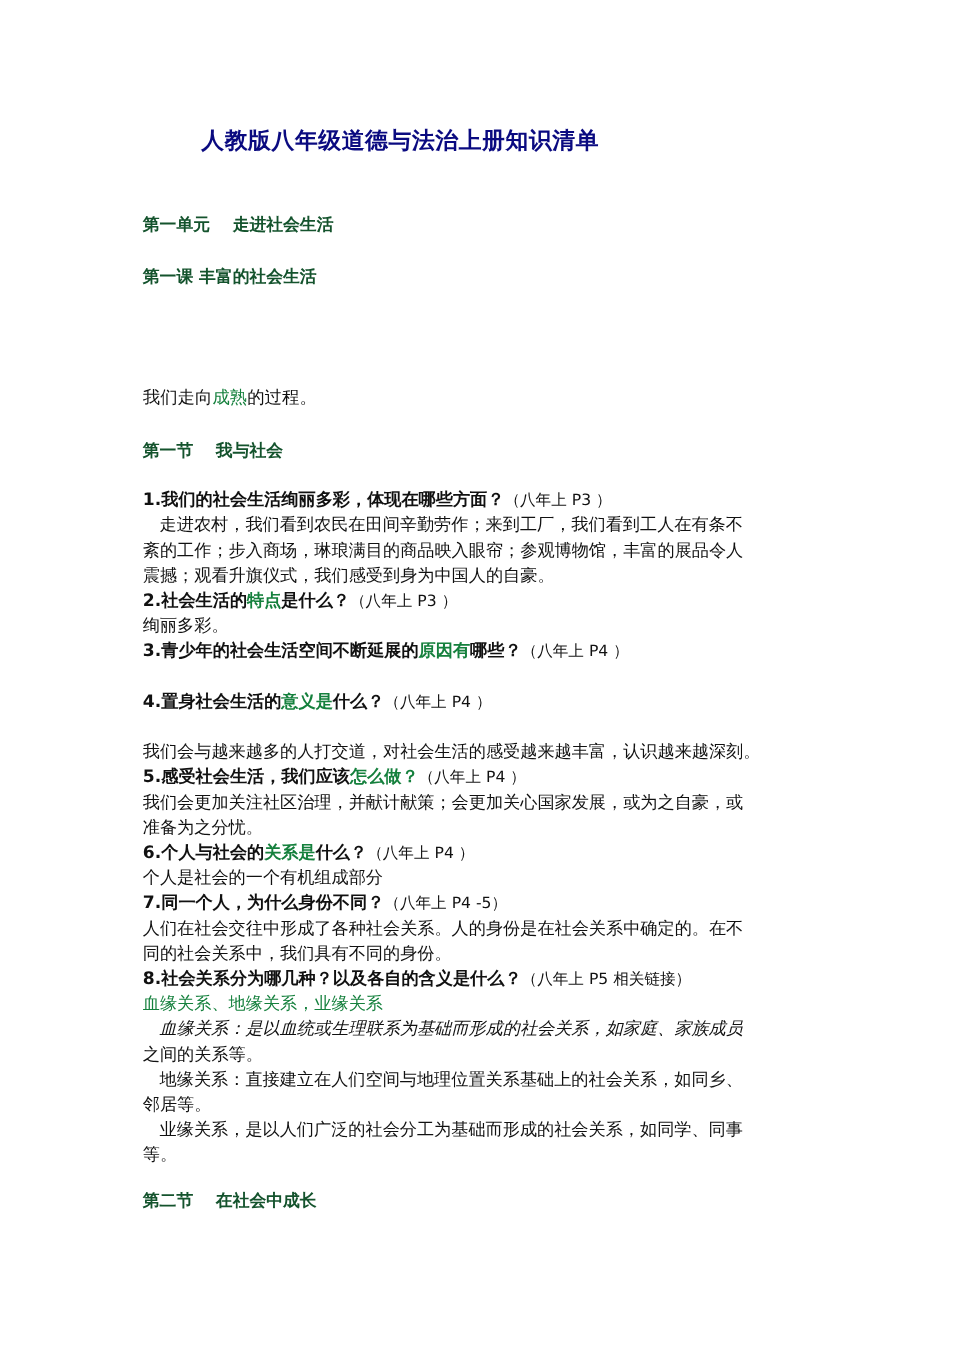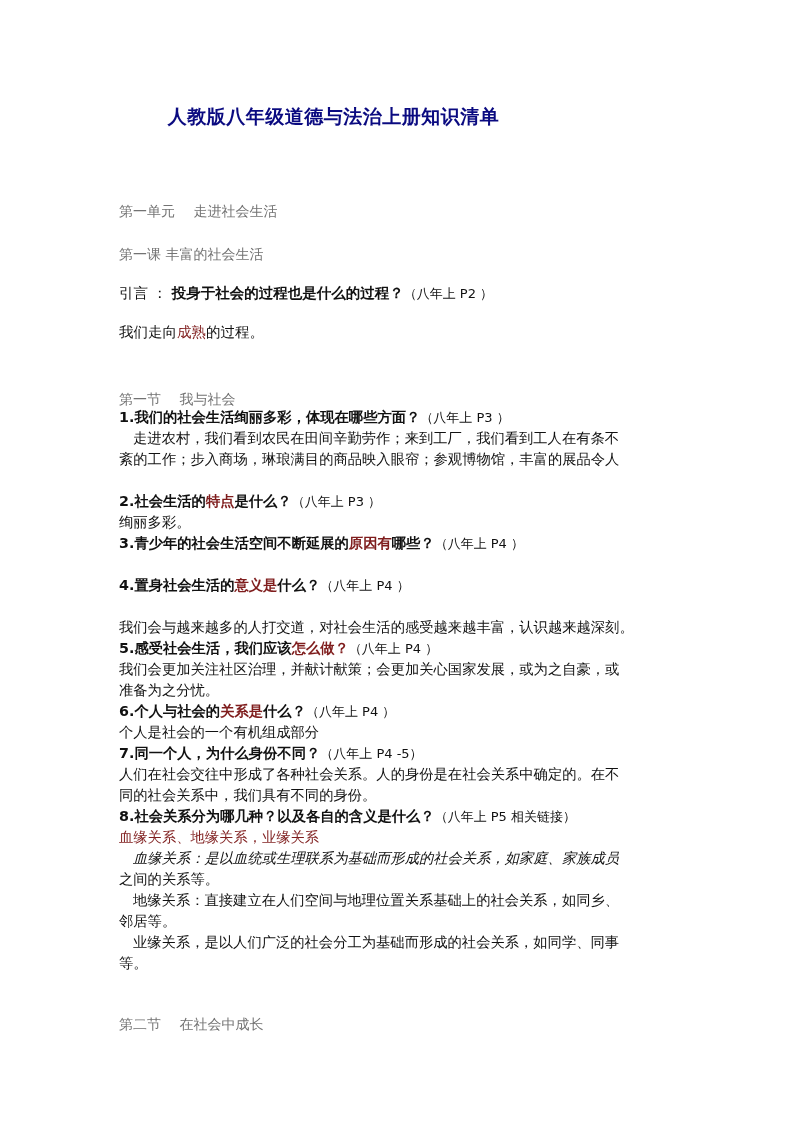--- a/index.html
+++ b/index.html
@@ -2,51 +2,48 @@
 <html><head>
 <meta charset="utf-8">
 <style>
   html, body { margin: 0; padding: 0; background: #ffffff; }
   body { width: 794px; height: 1123px; position: relative; overflow: hidden;
          font-family: "DejaVu Sans", "Liberation Sans", sans-serif; color: #000; }
   .page { position: absolute; left: 0; top: 0; width: 794px; height: 1123px; }
   .title { position: absolute; left: 0; width: 722px; top: 104px; text-align: center;
            font-size: 19px; font-weight: bold; color: #0a0a80; letter-spacing: 0.5px; }
   .title span { display: inline-block; margin-left: -55px; }
-  .heading { position: absolute; left: 119px; font-size: 14px; font-weight: normal; color: #737373; white-space: pre; margin-top: 24px; }
+  .heading { position: absolute; left: 119px; font-size: 14px; font-weight: bold; color: #14532d; white-space: pre; }
   .line { position: absolute; left: 119px; font-size: 14.3px; line-height: 21px; white-space: nowrap; color: #111; }
   .big { font-size: 14.5px; }
   .q { font-weight: bold; }
   .ref { font-weight: normal; font-size: 13px; }
-  .red { color: #7f1d1d; }
+  .red { color: #15803d; }
   .indent { padding-left: 14px; }
 </style>
 </head>
 <body>
 
 <div class="page">
 
   <div class="title"><span>人教版八年级道德与法治上册知识清单</span></div>
 
   <div class="heading" style="top:179px;">第一单元　 走进社会生活</div>
   <div class="heading" style="top:222px;">第一课 丰富的社会生活</div>
 
-  <div class="line big" style="top:283px;">
-    <span>引言 ：</span>
-    <span class="q">投身于社会的过程也是什么的过程？</span><span class="ref">（八年上 P2 ）</span>
-  </div>
   <div class="line big" style="top:322px;">
     <span>我们走向</span><span class="red">成熟</span><span>的过程。</span>
   </div>
 
   <div class="heading" style="top:367px;">第一节　 我与社会</div>
 
   <div class="line" style="top:407px;"><span class="q">1.我们的社会生活绚丽多彩，体现在哪些方面？</span><span class="ref">（八年上 P3 ）</span></div>
   <div class="line indent" style="top:428px;">走进农村，我们看到农民在田间辛勤劳作；来到工厂，我们看到工人在有条不</div>
   <div class="line" style="top:449px;">紊的工作；步入商场，琳琅满目的商品映入眼帘；参观博物馆，丰富的展品令人</div>
+  <div class="line" style="top:470px;">震撼；观看升旗仪式，我们感受到身为中国人的自豪。</div>
 
   <div class="line" style="top:491px;"><span class="q">2.社会生活的</span><span class="q red">特点</span><span class="q">是什么？</span><span class="ref">（八年上 P3 ）</span></div>
   <div class="line" style="top:512px;">绚丽多彩。</div>
 
   <div class="line" style="top:533px;"><span class="q">3.青少年的社会生活空间不断延展的</span><span class="q red">原因有</span><span class="q">哪些？</span><span class="ref">（八年上 P4 ）</span></div>
 
   <div class="line" style="top:575px;"><span class="q">4.置身社会生活的</span><span class="q red">意义是</span><span class="q">什么？</span><span class="ref">（八年上 P4 ）</span></div>
   <div class="line" style="top:617px;">我们会与越来越多的人打交道，对社会生活的感受越来越丰富，认识越来越深刻。</div>
 
   <div class="line" style="top:638px;"><span class="q">5.感受社会生活，我们应该</span><span class="q red">怎么做？</span><span class="q"></span><span class="ref">（八年上 P4 ）</span></div>

